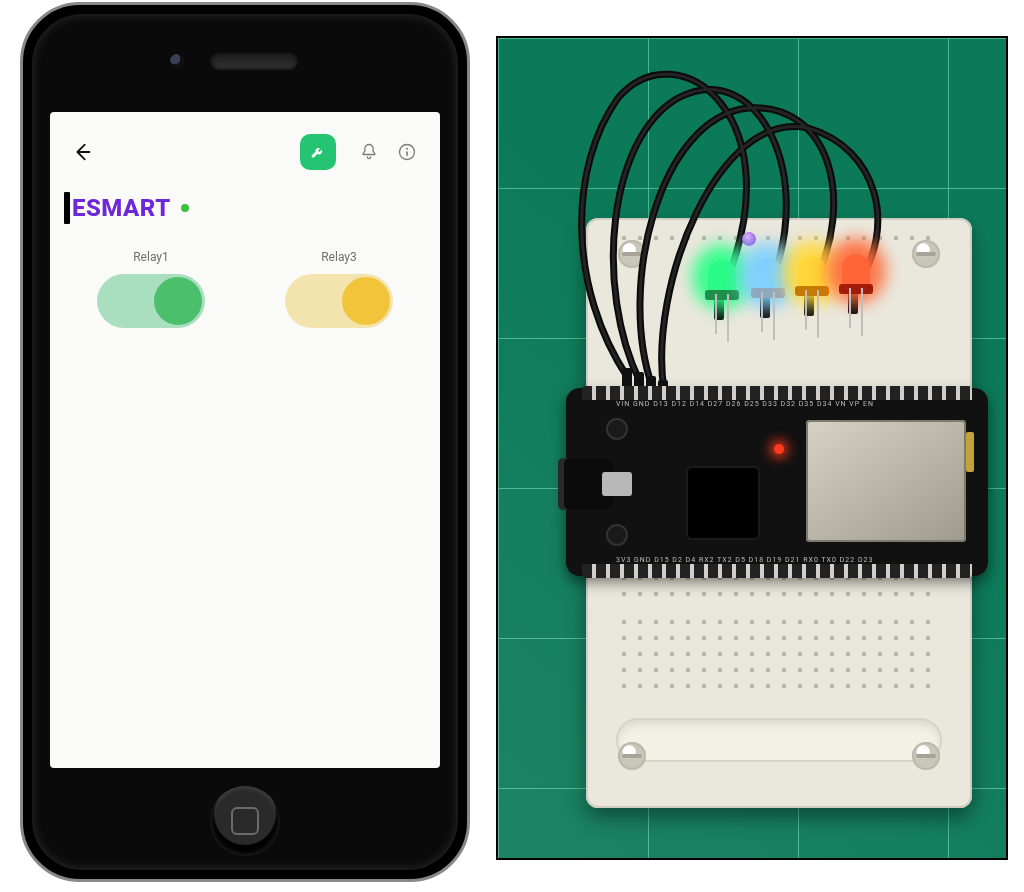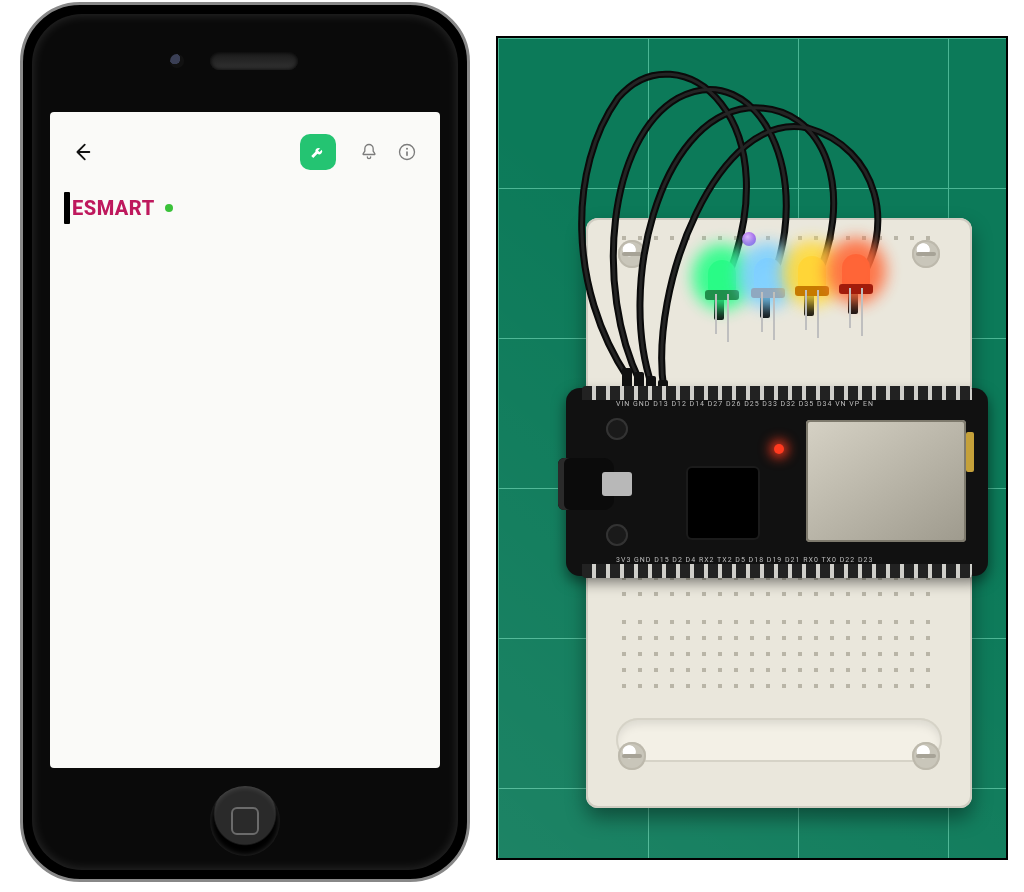--- a/index.html
+++ b/index.html
@@ -19,21 +19,21 @@
   
   .appbar{position:absolute;left:0;right:0;top:16px;height:48px;display:flex;align-items:center;padding:0 18px;}
   .back{width:28px;height:28px;display:flex;align-items:center;justify-content:center;color:#111;}
   .appbar .spacer{flex:1;}
   .tool-btn{width:36px;height:36px;border-radius:10px;background:#24c472;display:flex;align-items:center;justify-content:center;color:#fff;margin-right:10px;}
   .icon-btn{width:30px;height:30px;display:flex;align-items:center;justify-content:center;color:#7c7c7c;margin-left:8px;}
 
   
   .title-row{position:absolute;left:14px;top:80px;display:flex;align-items:center;}
   .title-bar{width:6px;height:32px;background:#000;margin-right:2px;border-radius:1px;}
-  .app-title{font-size:20px;font-weight:800;letter-spacing:.5px;color:#be185d;}
+  .app-title{font-size:24px;font-weight:800;letter-spacing:.5px;color:#6d28d9;}
   .status-dot{width:8px;height:8px;border-radius:50%;background:#3ac23a;margin-left:10px;}
 
   
   .relay-grid{position:absolute;left:34px;top:138px;right:34px;display:grid;grid-template-columns:1fr 1fr;column-gap:54px;row-gap:34px;}
   .relay{display:flex;flex-direction:column;align-items:center;}
   .relay-label{font-size:12px;color:#707070;margin-bottom:10px;}
   .toggle{position:relative;width:108px;height:54px;border-radius:28px;}
   .knob{position:absolute;top:3px;right:3px;width:48px;height:48px;border-radius:50%;}
   .t-green  {background:#a9dfbf;} .k-green  {background:#4bbf6b;}
   .t-blue   {background:#7ea0e8;} .k-blue   {background:#2f64d6;}
@@ -143,20 +143,32 @@
         </div>
       </div>
 
       <div class="title-row">
         <div class="title-bar"></div>
         <div class="app-title">ESMART</div>
         <div class="status-dot"></div>
       </div>
 
       <div class="relay-grid">
+        <div class="relay">
+          <div class="relay-label">Relay1</div>
+          <div class="toggle t-green">
+              <div class="knob k-green"></div>
+            </div>
+        </div>
+        <div class="relay">
+          <div class="relay-label">Relay3</div>
+          <div class="toggle t-yellow">
+              <div class="knob k-yellow"></div>
+            </div>
+        </div>
       </div>
 
     </div>
   </div>
 
   <div class="photo">
     <div class="mat"></div>
 
     <div class="breadboard">
       <div class="bb-hole-row rails-top"></div>

